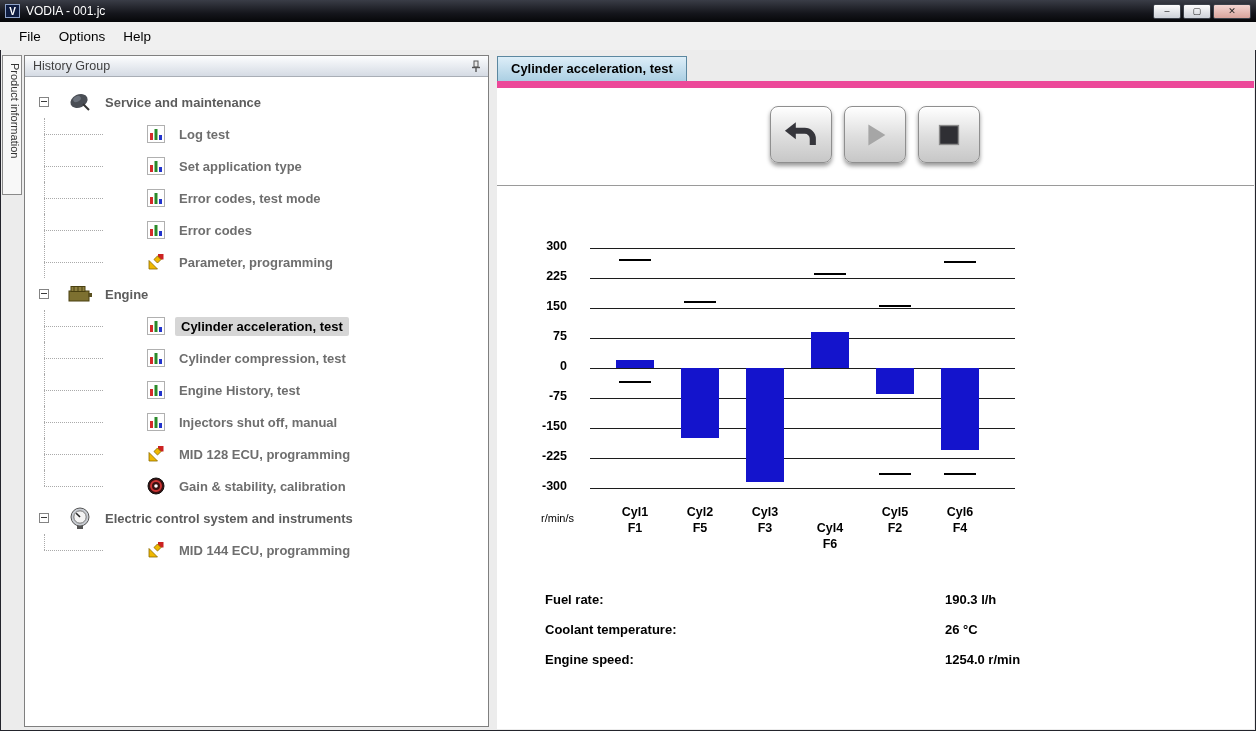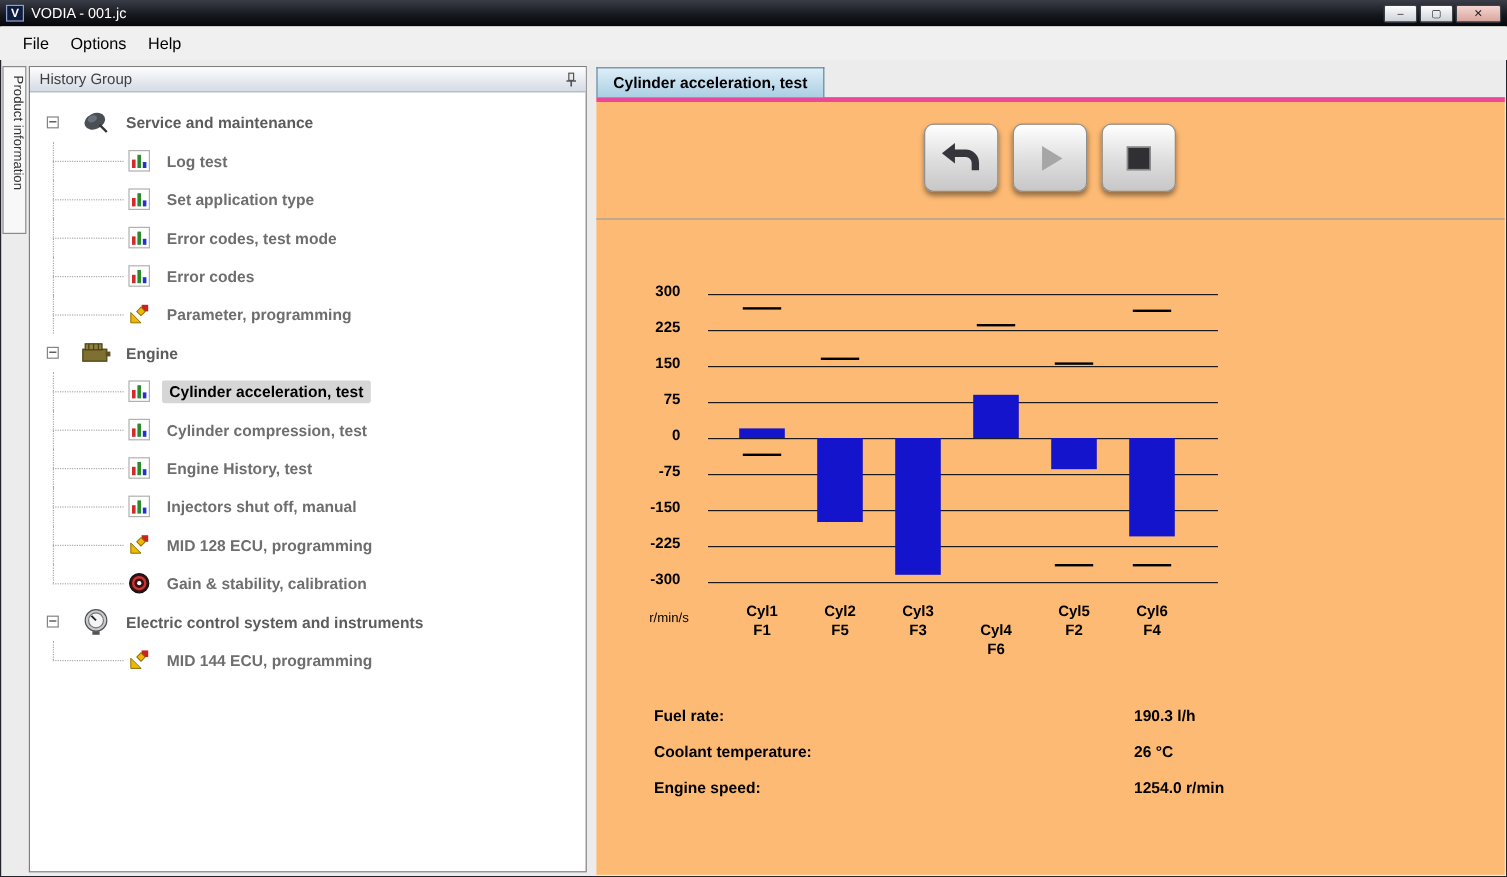--- a/index.html
+++ b/index.html
@@ -36,43 +36,43 @@
   .left-panel { position:absolute; left:24px; top:55px; width:465px; height:672px;
     background:#fff; border:1px solid #7f7f7f; }
   .panel-header { height:21px; background:linear-gradient(#fcfdfe,#d5dbe4);
     border-bottom:1px solid #a9aeb6; display:flex; align-items:center;
     padding:0 6px 0 8px; font-size:12.5px; color:#3f3f3f; }
   .pin { margin-left:auto; display:flex; align-items:center; }
   .tree { position:absolute; left:0; right:0; top:22px; bottom:0; overflow:hidden; padding-top:8px; }
   .tree-row { position:relative; height:32px; display:flex; align-items:center;
     font-size:13px; font-weight:bold; color:#6e6e6e; white-space:nowrap; }
   .tree-row.level0 { padding-left:40px; color:#5c5c5c; }
-  .tree-row.level1 { padding-left:80px; }
+  .tree-row.level1 { padding-left:120px; }
   .tree-row.level1::before { content:""; position:absolute; left:19px; width:59px; top:16px;
     border-top:1px dotted #aaa; }
   .vline { position:absolute; left:19px; top:0; height:32px; border-left:1px dotted #aaa; }
   .vline.half { height:16px; }
   .expand-box { position:absolute; left:14px; top:11px; width:10px; height:10px;
     background:#fff; border:1px solid #848484; }
   .expand-box::after { content:""; position:absolute; left:1px; right:1px; top:3px;
     border-top:1px solid #3a3a3a; }
   .icon-wrap { display:flex; justify-content:center; align-items:center; position:relative; z-index:1; }
   .level0 .icon-wrap { width:30px; margin-right:6px; }
   .level1 .icon-wrap { width:22px; margin-right:8px; }
   .tlabel { padding:2px 4px; }
   .tree-row.selected .tlabel { color:#000; background:#d6d6d6; border-radius:2px; padding:2px 6px; }
 
   
   .right-panel { position:absolute; left:497px; top:55px; width:757px; height:674px; }
   .tab-row { position:relative; height:26px; }
   .tab { position:absolute; left:0; top:1px; height:25px; line-height:24px; padding:0 13px;
     background:linear-gradient(#ddeef8,#abcfe3); border:1px solid #5b87a0; border-bottom:none;
     font-size:13px; font-weight:bold; color:#000; z-index:2; }
-  .content { position:absolute; left:0; right:0; top:26px; bottom:0; background:#fdba74;
-    border-top:4px solid #ec4899; }
+  .content { position:absolute; left:0; right:0; top:26px; bottom:0; background:#ffffff;
+    border-top:7px solid #ec4899; }
 
   .toolbar { position:absolute; left:0; top:18px; width:100%; height:62px; }
   .tbtn { position:absolute; top:0; width:62px; height:57px; border-radius:8px;
     border:1px solid #8f8f8f; background:linear-gradient(#ffffff,#dddddd 55%,#c7c7c7);
     box-shadow:0 3px 4px rgba(0,0,0,.4), inset 0 1px 0 #fff;
     display:flex; align-items:center; justify-content:center; cursor:default; }
   .tbtn span { display:flex; }
 
   .divider { position:absolute; left:0; top:97px; right:0; border-top:1px solid #9a9a9a; }
 

